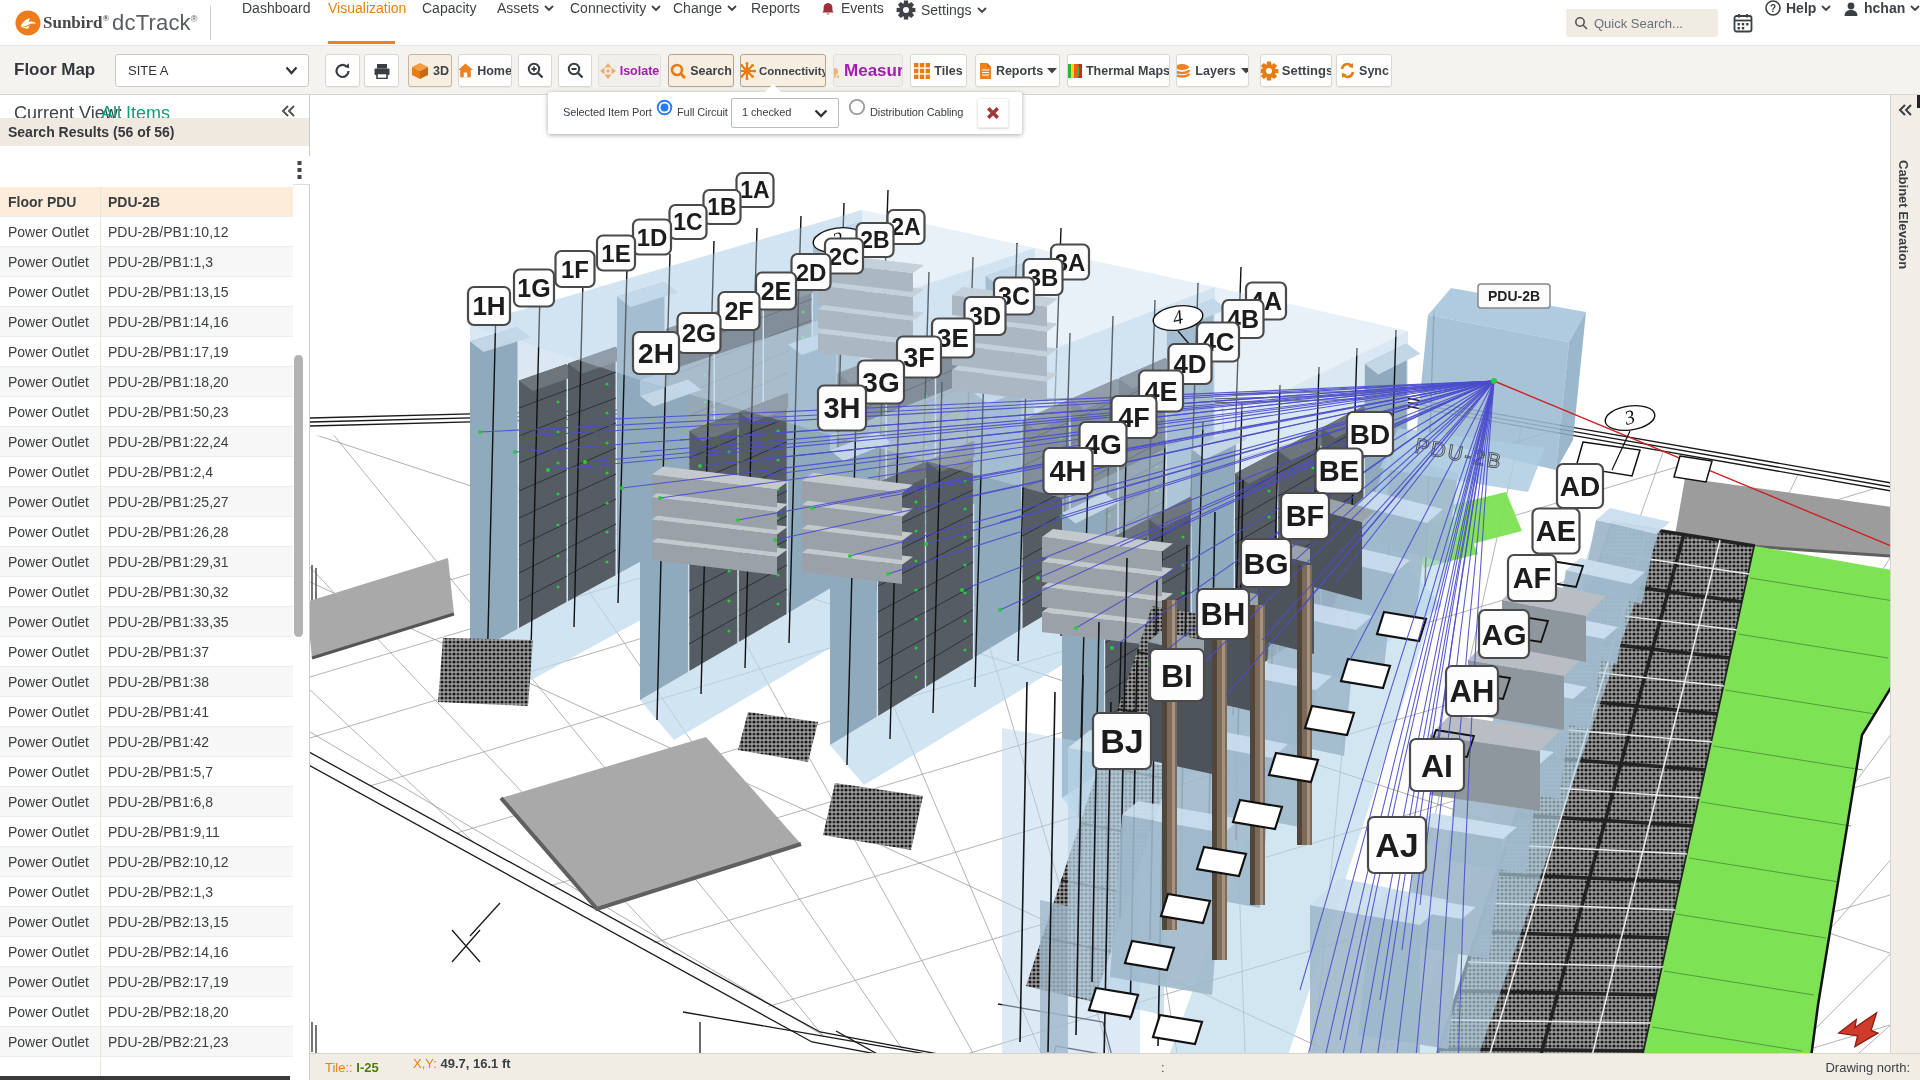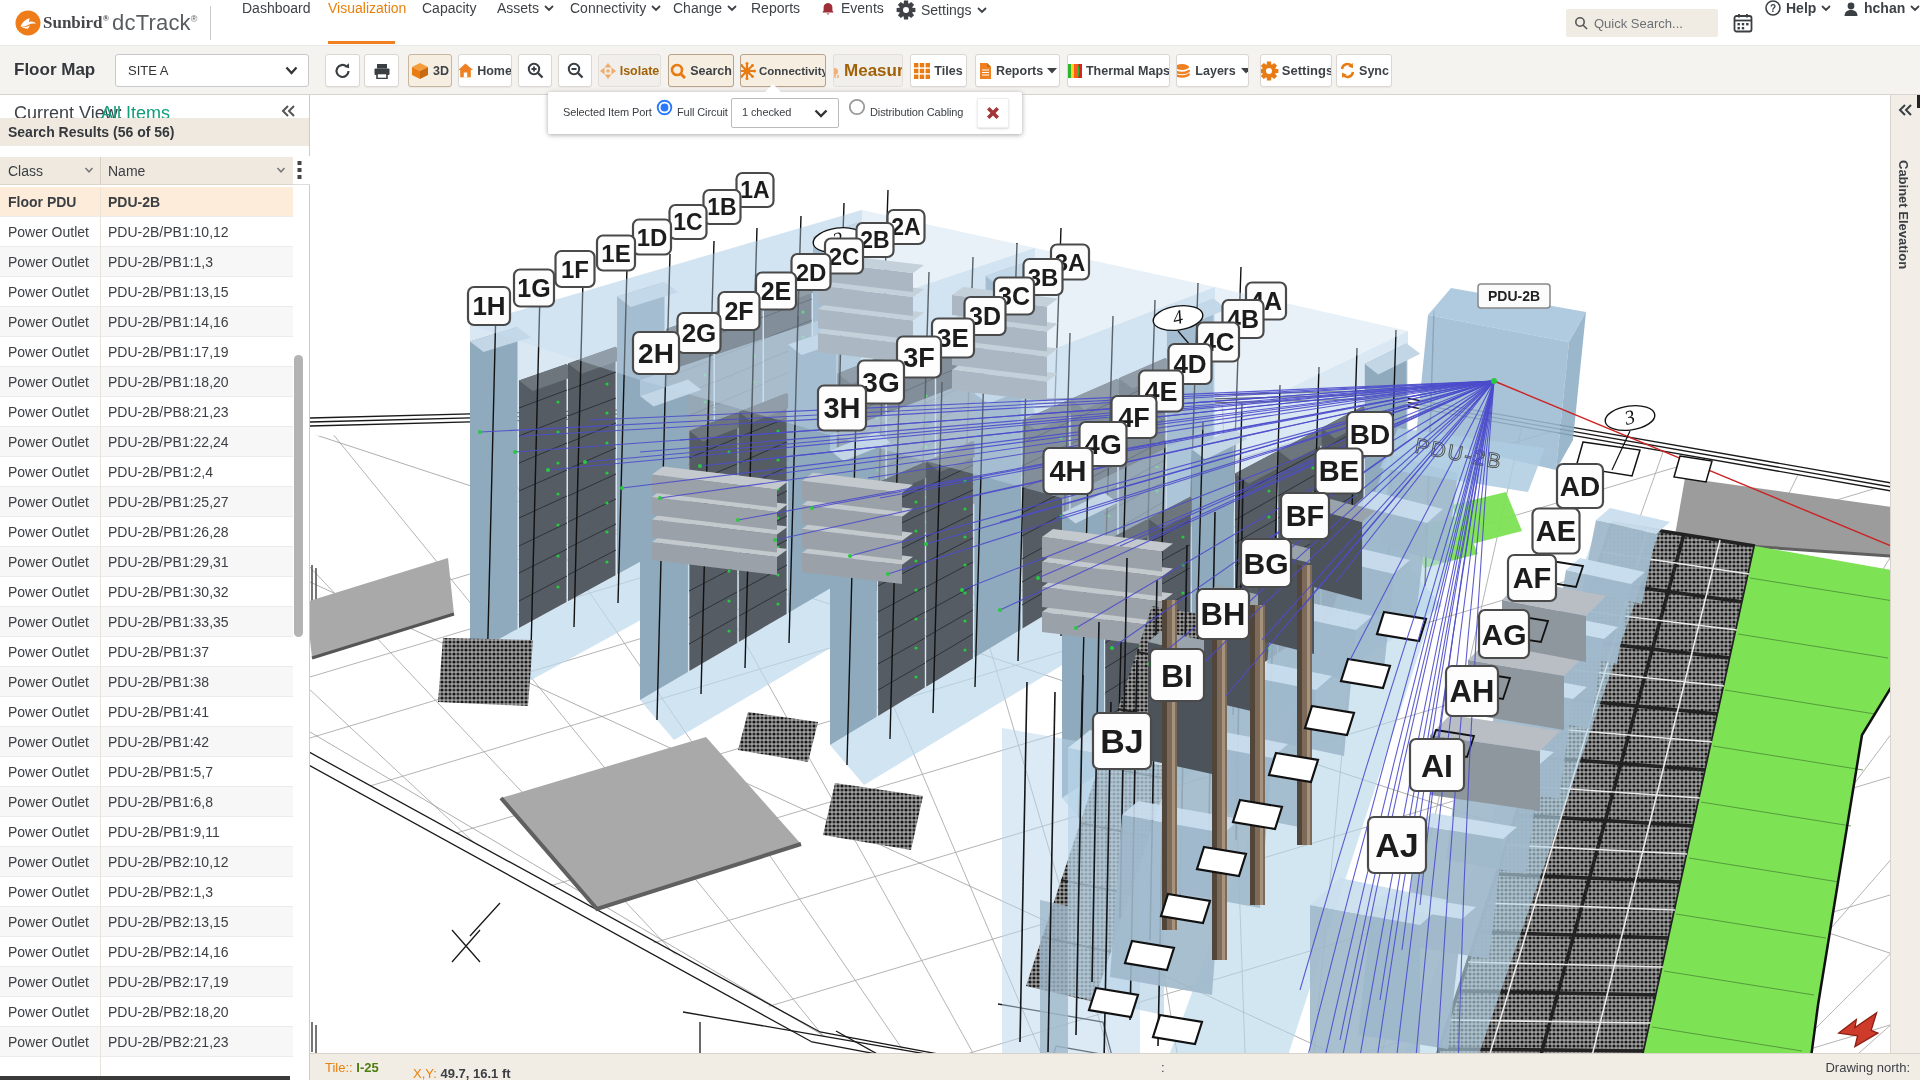--- a/index.html
+++ b/index.html
@@ -13,21 +13,21 @@
 .nav .it{display:flex;align-items:center;gap:5px}
 .nav .active{color:#e8800c}
 .underline{position:absolute;left:328px;top:41px;width:67px;height:3px;background:#ef8123}
 .qsearch{position:absolute;left:1566px;top:9px;width:152px;height:28px;background:#f1ece3;border-radius:2px;display:flex;align-items:center;padding-left:8px;gap:6px;font-size:13px;color:#6b7075}
 .toolbar{position:absolute;left:0;top:46px;width:1920px;height:49px;background:#f5f3f0;border-bottom:1px solid #d8d5d0;z-index:25}
 .fm{position:absolute;left:14px;top:14px;font-size:17px;font-weight:bold;color:#34383c}
 .sel{position:absolute;left:115px;top:8px;width:194px;height:33px;background:#fff;border:1px solid #c9c9c9;border-radius:3px;font-size:13px;color:#333;display:flex;align-items:center;padding-left:12px}
 .tbtn{position:absolute;top:8px;height:33px;white-space:nowrap;overflow:hidden;background:#fff;border:1px solid #dad7d2;border-radius:3px;display:flex;align-items:center;justify-content:center;gap:4px;font-size:12.5px;font-weight:bold;color:#3e4247;box-shadow:0 1px 1px rgba(0,0,0,0.05)}
 .tbtn svg{flex-shrink:0}
 .tbtn.beige{background:#f6eee0;border:1px solid #c8b69e}
-.tbtn.dis{background:#f1efec;border:1px solid #e3e0db;color:#a16207;box-shadow:none}
+.tbtn.dis{background:#f1efec;border:1px solid #e3e0db;color:#a21caf;box-shadow:none}
 .sidebar{position:absolute;left:0;top:95px;width:310px;height:985px;background:#fff;border-right:1px solid #cfccc7;z-index:20}
 .cview{position:absolute;left:0;top:0;width:309px;height:33px;background:#fff;border-bottom:1px solid #22c55e;font-size:18px}
 .sres{position:absolute;left:0;top:23px;width:309px;height:28px;background:#efe9e0;font-size:14px;font-weight:bold;color:#35393d;display:flex;align-items:center;padding-left:8px}
 .colhdr{position:absolute;left:0;top:61px;width:293px;height:29px;background:#efe9e0;border-top:1px solid #fff;border-bottom:1px solid #ddd5c9;font-size:14px;color:#3b3f44}
 .row{position:absolute;left:0;width:293px;height:30px;font-size:14px;color:#3b3f44;background:#fff;border-bottom:1px solid #ececec}
 .row.alt{background:#f7f7f7}
 .row.hl{background:#fcecd9}
 .row .c1{position:absolute;left:8px;top:7px}
 .row .c2{position:absolute;left:108px;top:7px}
 .row .b{font-weight:bold}
@@ -259,31 +259,20 @@
       <span style="position:absolute;left:14px;top:8px;color:#3e4348">Current View:</span>
       <span style="position:absolute;left:101px;top:8px;color:#0f9d7a">All Items</span>
       <svg style="position:absolute;left:281px;top:9px" width="16" height="14" viewBox="0 0 16 14">
         <g fill="none" stroke="#555" stroke-width="2">
           <path d="M7 2 L2 7 L7 12"></path>
           <path d="M13 2 L8 7 L13 12"></path>
         </g>
       </svg>
     </div>
 <div class="sres">Search Results (56 of 56)</div>
-<div class="colhdr">
-      <span style="position:absolute;left:8px;top:6px">Class</span>
-      <span style="position:absolute;left:108px;top:6px">Name</span>
-      <svg style="position:absolute;left:84px;top:10px" width="10" height="7" viewBox="0 0 10 7">
-        <path d="M1.5 1 L5 4.8 L8.5 1" fill="none" stroke="#777" stroke-width="1.5"></path>
-      </svg>
-      <svg style="position:absolute;left:276px;top:10px" width="10" height="7" viewBox="0 0 10 7">
-        <path d="M1.5 1 L5 4.8 L8.5 1" fill="none" stroke="#777" stroke-width="1.5"></path>
-      </svg>
-      <span style="position:absolute;left:100px;top:0;width:1px;height:29px;background:#d8cfc3"></span>
-    </div>
 <div style="position:absolute;left:293px;top:61px;width:17px;height:29px;background:#fff;border-bottom:1px solid #ddd">
       <svg style="position:absolute;left:4px;top:5px" width="5" height="19" viewBox="0 0 5 19">
         <g fill="#444">
           <rect x="0.5" y="0" width="4" height="4"></rect>
           <rect x="0.5" y="7" width="4" height="4"></rect>
           <rect x="0.5" y="14" width="4" height="4"></rect>
         </g>
       </svg>
     </div>
 <div class="row hl" style="top:92px">
@@ -309,21 +298,21 @@
 <div class="row" style="top:242px">
       <span class="c1">Power Outlet</span>
       <span class="c2">PDU-2B/PB1:17,19</span>
     </div>
 <div class="row alt" style="top:272px">
       <span class="c1">Power Outlet</span>
       <span class="c2">PDU-2B/PB1:18,20</span>
     </div>
 <div class="row" style="top:302px">
       <span class="c1">Power Outlet</span>
-      <span class="c2">PDU-2B/PB8:21,23</span>
+      <span class="c2">PDU-2B/PB1:50,23</span>
     </div>
 <div class="row alt" style="top:332px">
       <span class="c1">Power Outlet</span>
       <span class="c2">PDU-2B/PB1:22,24</span>
     </div>
 <div class="row" style="top:362px">
       <span class="c1">Power Outlet</span>
       <span class="c2">PDU-2B/PB1:2,4</span>
     </div>
 <div class="row alt" style="top:392px">
@@ -1438,21 +1427,21 @@
       <g fill="none" stroke="#3a3f44" stroke-width="2">
         <path d="M7 2 L2 7 L7 12"></path>
         <path d="M13 2 L8 7 L13 12"></path>
       </g>
     </svg>
     <div class="txt">Cabinet Elevation</div>
   </div>
 <div style="position:absolute;left:1917px;top:95px;width:3px;height:13px;background:#222;z-index:23"></div>
 <div class="statusbar">
     <span style="position:absolute;left:15px;top:6px;color:#e8800c">Tile:: <b style="color:#4d7c0f">I-25</b></span>
-    <span style="position:absolute;left:103px;top:12px;color:#e8800c">X,Y: <b style="color:#3b3f44">49.7, 16.1 ft</b></span>
+    <span style="position:absolute;left:103px;top:2px;color:#e8800c">X,Y: <b style="color:#3b3f44">49.7, 16.1 ft</b></span>
     <span style="position:absolute;left:851px;top:6px">:</span>
     <span style="position:absolute;right:10px;top:6px">Drawing north:</span>
   </div>
 <div class="fpanel">
     <div class="caret"></div>
     <span style="position:absolute;left:15px;top:14px">Selected Item Port</span>
     <svg style="position:absolute;left:108px;top:7px" width="17" height="17" viewBox="0 0 20 20">
       <circle cx="10" cy="10" r="8" fill="none" stroke="#2979ff" stroke-width="2.2"></circle>
       <circle cx="10" cy="10" r="4.6" fill="#2979ff"></circle>
     </svg>

